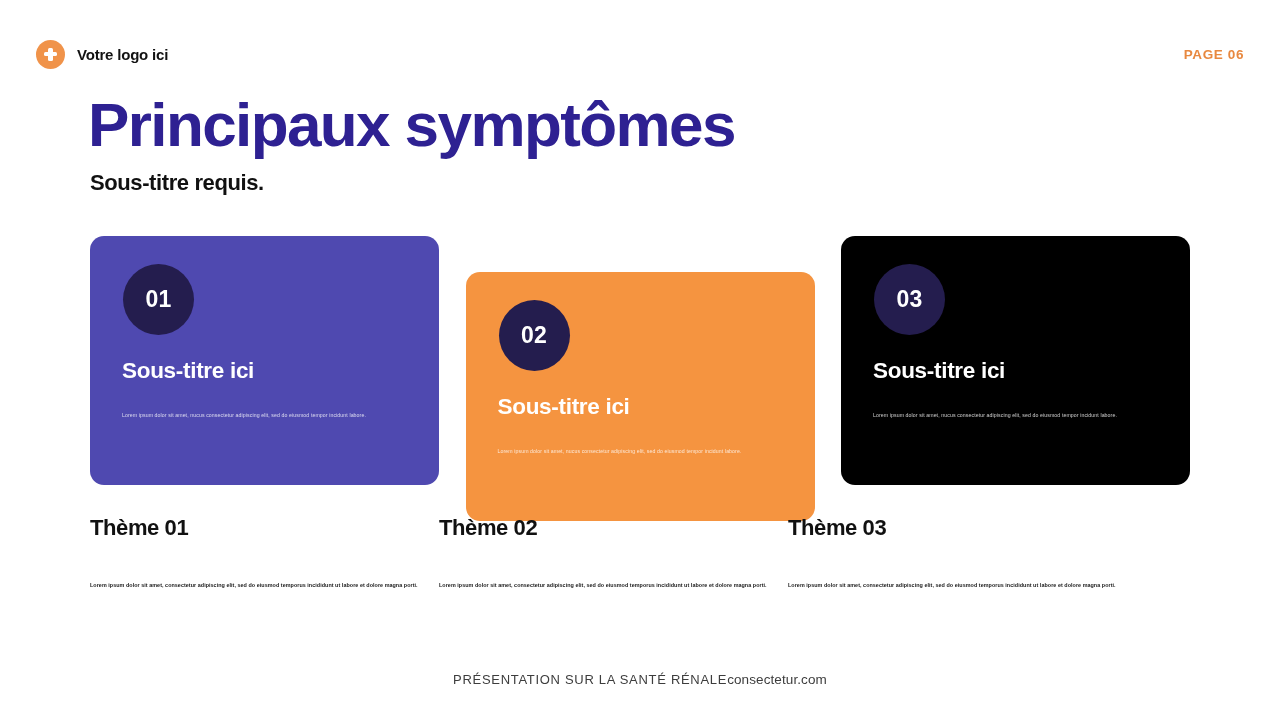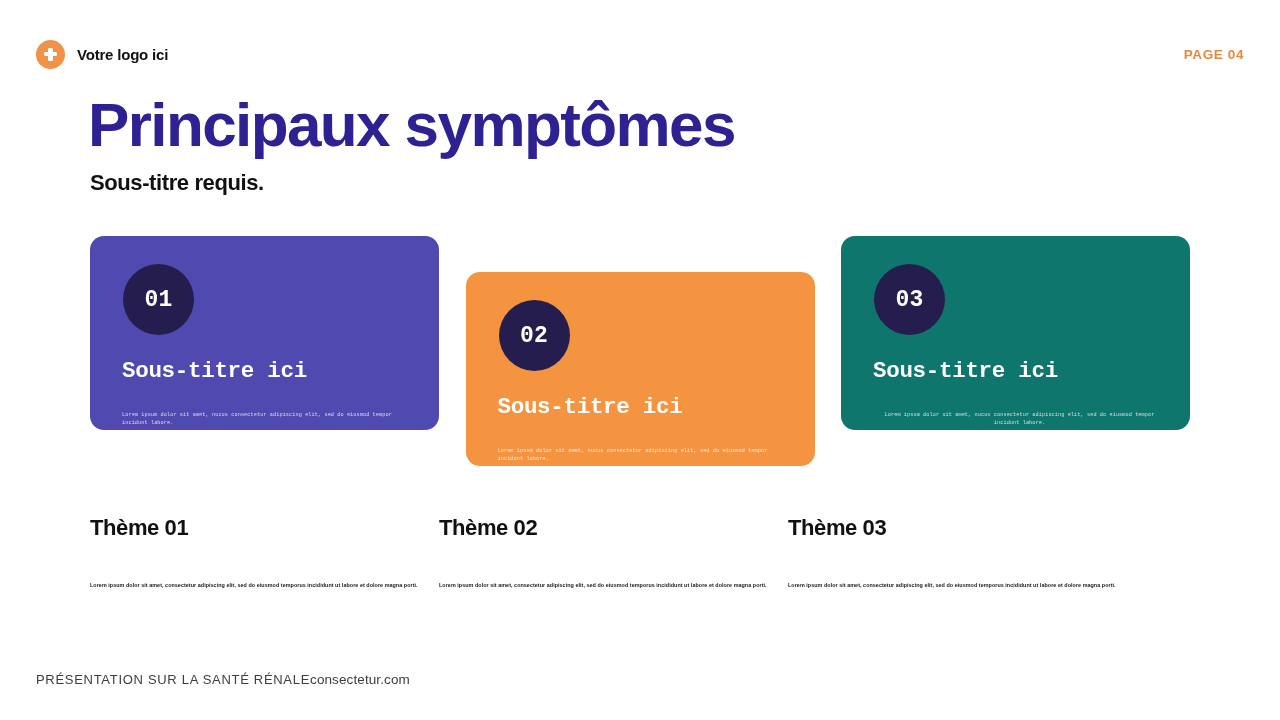--- a/index.html
+++ b/index.html
@@ -51,25 +51,24 @@
     font-size:22px; font-weight:bold; color:#111111; letter-spacing:-0.4px;
   }
 
   
   .cards {
     position:absolute; left:90px; top:236px;
     width:1100px; height:249px;
     display:flex; justify-content:space-between;
   }
   .card {
-    width:349px; height:194px;
+    width:349px; height:249px;
     border-radius:14px;
     position:relative;
     overflow:hidden;
-    font-family:Liberation Mono, monospace;
   }
   .card-badge {
     position:absolute; left:33px; top:28px;
     width:71px; height:71px; border-radius:50%;
     background:#241D4E;
     display:flex; align-items:center; justify-content:center;
     color:#ffffff; font-size:23px; font-weight:bold; letter-spacing:0.3px;
   }
   .card-heading {
     position:absolute; left:32px; top:122px;
@@ -94,60 +93,60 @@
   .theme-desc {
     margin-top:41px;
     font-size:5.4px; font-weight:bold; line-height:1.45;
     color:#1a1a1a; letter-spacing:0.05px;
   }
 
   
   .footer {
     position:absolute;
     left:36px; right:36px; bottom:33px;
-    display:flex; align-items:center; justify-content:flex-start;
+    display:flex; align-items:center; justify-content:center;
   }
   .footer-left {
     font-size:13px; color:#3d3d3d; letter-spacing:0.7px;
   }
   .footer-right {
     font-size:13.5px; color:#3d3d3d; letter-spacing:0.1px;
   }
 </style>
 </head>
 <body>
 
 <div class="slide">
 
   <div class="header">
     <div class="brand">
       <span class="logo-mark"></span>
       <span class="brand-name">Votre logo ici</span>
     </div>
-    <div class="page-label" style="color: rgb(232, 136, 63);">PAGE 04</div>
+    <div class="page-label" style="color: rgb(232, 136, 63);">PAGE 06</div>
   </div>
 
   <h1 class="title" style="color: rgb(46, 33, 146);">Principaux symptômes</h1>
   <h2 class="subtitle">Sous-titre requis.</h2>
 
   <div class="cards">
 
     <div class="card" id="card-0" style="background: rgb(79, 73, 176);">
       <div class="card-badge" style="background: rgb(36, 29, 78);">01</div>
       <div class="card-heading">Sous-titre ici</div>
       <div class="card-text">Lorem ipsum dolor sit amet, nucus consectetur adipiscing elit, sed do eiusmod tempor incidunt labore.</div>
     </div>
 
     <div class="card" id="card-1" style="background: rgb(245, 148, 64); margin-top: 36px;">
       <div class="card-badge" style="background: rgb(36, 29, 78);">02</div>
       <div class="card-heading">Sous-titre ici</div>
       <div class="card-text">Lorem ipsum dolor sit amet, nucus consectetur adipiscing elit, sed do eiusmod tempor incidunt labore.</div>
     </div>
 
-    <div class="card" id="card-2" style="background: #0f766e; text-align: center;">
+    <div class="card" id="card-2" style="background: #000000;">
       <div class="card-badge" style="background: rgb(36, 29, 78);">03</div>
       <div class="card-heading">Sous-titre ici</div>
       <div class="card-text">Lorem ipsum dolor sit amet, nucus consectetur adipiscing elit, sed do eiusmod tempor incidunt labore.</div>
     </div>
 
   </div>
 
   <div class="themes">
     <div class="theme-col">
       <div class="theme-title">Thème 01</div>

